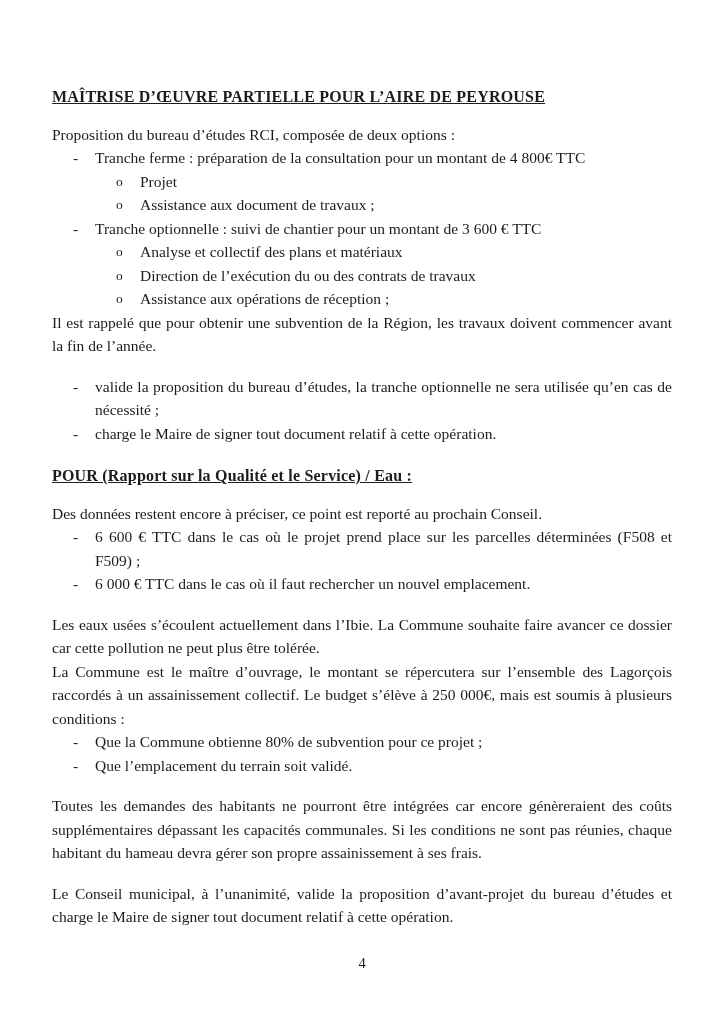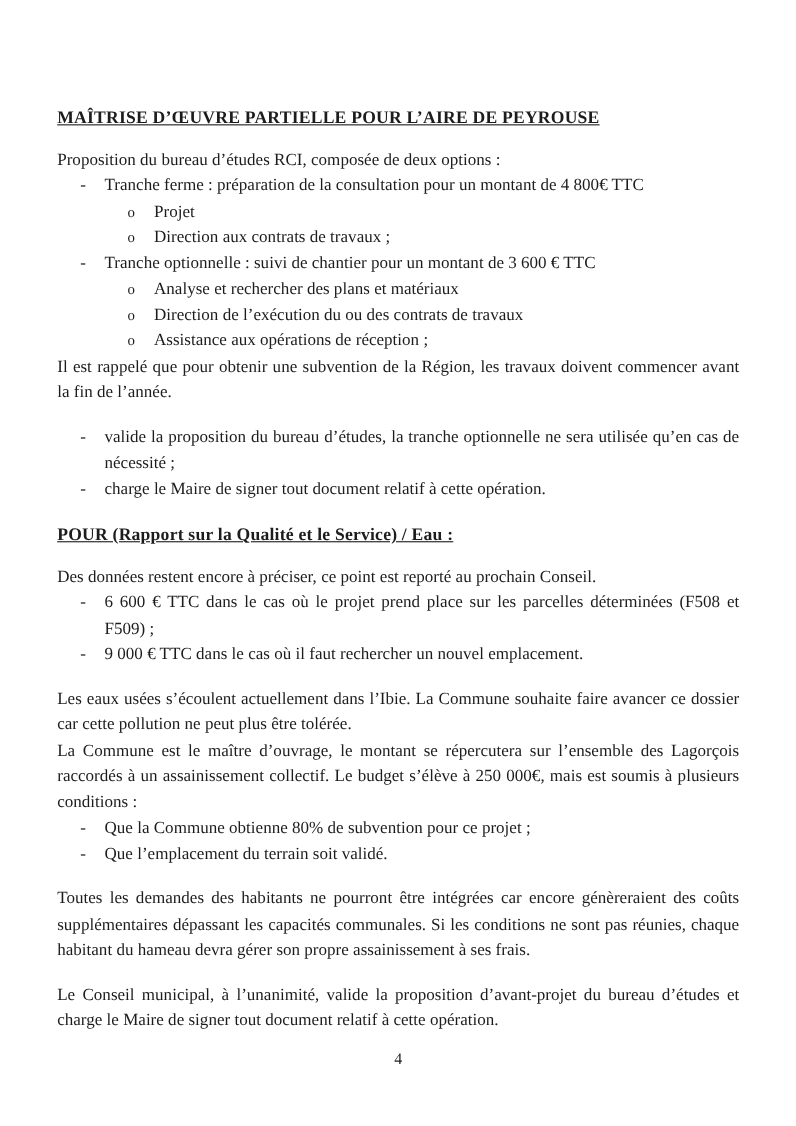--- a/index.html
+++ b/index.html
@@ -20,21 +20,21 @@
     font-size: 15.5px;
     line-height: 23.5px;
   }
   .heading {
     font-weight: bold;
     text-decoration: underline;
     font-size: 16px;
     letter-spacing: 0.2px;
     margin: 19px 0 14px 0;
   }
-  .heading:first-child { margin-top: 16px; }
+  .heading:first-child { margin-top: 5px; }
   .para { text-align: justify; margin: 0; }
   .spacer { height: 17px; }
   .list { margin: 0; }
   .li-dash {
     position: relative;
     padding-left: 43px;
     text-align: justify;
   }
   .li-dash > .marker {
     position: absolute; left: 21px; top: 0;
@@ -65,29 +65,29 @@
         <div class="li-dash">
           <div class="marker">-</div>
           <div class="li-text">Tranche ferme : préparation de la consultation pour un montant de 4 800€ TTC</div>
         </div>
         <div class="li-circle">
           <div class="marker">o</div>
           <div class="li-text">Projet</div>
         </div>
         <div class="li-circle">
           <div class="marker">o</div>
-          <div class="li-text">Direction aux contrats de travaux ;</div>
+          <div class="li-text">Assistance aux document de travaux ;</div>
         </div>
         <div class="li-dash">
           <div class="marker">-</div>
           <div class="li-text">Tranche optionnelle : suivi de chantier pour un montant de 3 600 € TTC</div>
         </div>
         <div class="li-circle">
           <div class="marker">o</div>
-          <div class="li-text">Analyse et rechercher des plans et matériaux</div>
+          <div class="li-text">Analyse et collectif des plans et matériaux</div>
         </div>
         <div class="li-circle">
           <div class="marker">o</div>
           <div class="li-text">Direction de l’exécution du ou des contrats de travaux</div>
         </div>
         <div class="li-circle">
           <div class="marker">o</div>
           <div class="li-text">Assistance aux opérations de réception ;</div>
         </div>
       </div>
@@ -105,21 +105,21 @@
       </div>
       <div class="heading">POUR (Rapport sur la Qualité et le Service) / Eau :</div>
       <div class="para">Des données restent encore à préciser, ce point est reporté au prochain Conseil.</div>
       <div class="list">
         <div class="li-dash">
           <div class="marker">-</div>
           <div class="li-text">6 600 € TTC dans le cas où le projet prend place sur les parcelles déterminées (F508 et F509) ;</div>
         </div>
         <div class="li-dash">
           <div class="marker">-</div>
-          <div class="li-text">9 000 € TTC dans le cas où il faut rechercher un nouvel emplacement.</div>
+          <div class="li-text">6 000 € TTC dans le cas où il faut rechercher un nouvel emplacement.</div>
         </div>
       </div>
       <div class="spacer"></div>
       <div class="para">Les eaux usées s’écoulent actuellement dans l’Ibie. La Commune souhaite faire avancer ce dossier car cette pollution ne peut plus être tolérée.</div>
       <div class="para">La Commune est le maître d’ouvrage, le montant se répercutera sur l’ensemble des Lagorçois raccordés à un assainissement collectif. Le budget s’élève à 250 000€, mais est soumis à plusieurs conditions :</div>
       <div class="list">
         <div class="li-dash">
           <div class="marker">-</div>
           <div class="li-text">Que la Commune obtienne 80% de subvention pour ce projet ;</div>
         </div>

